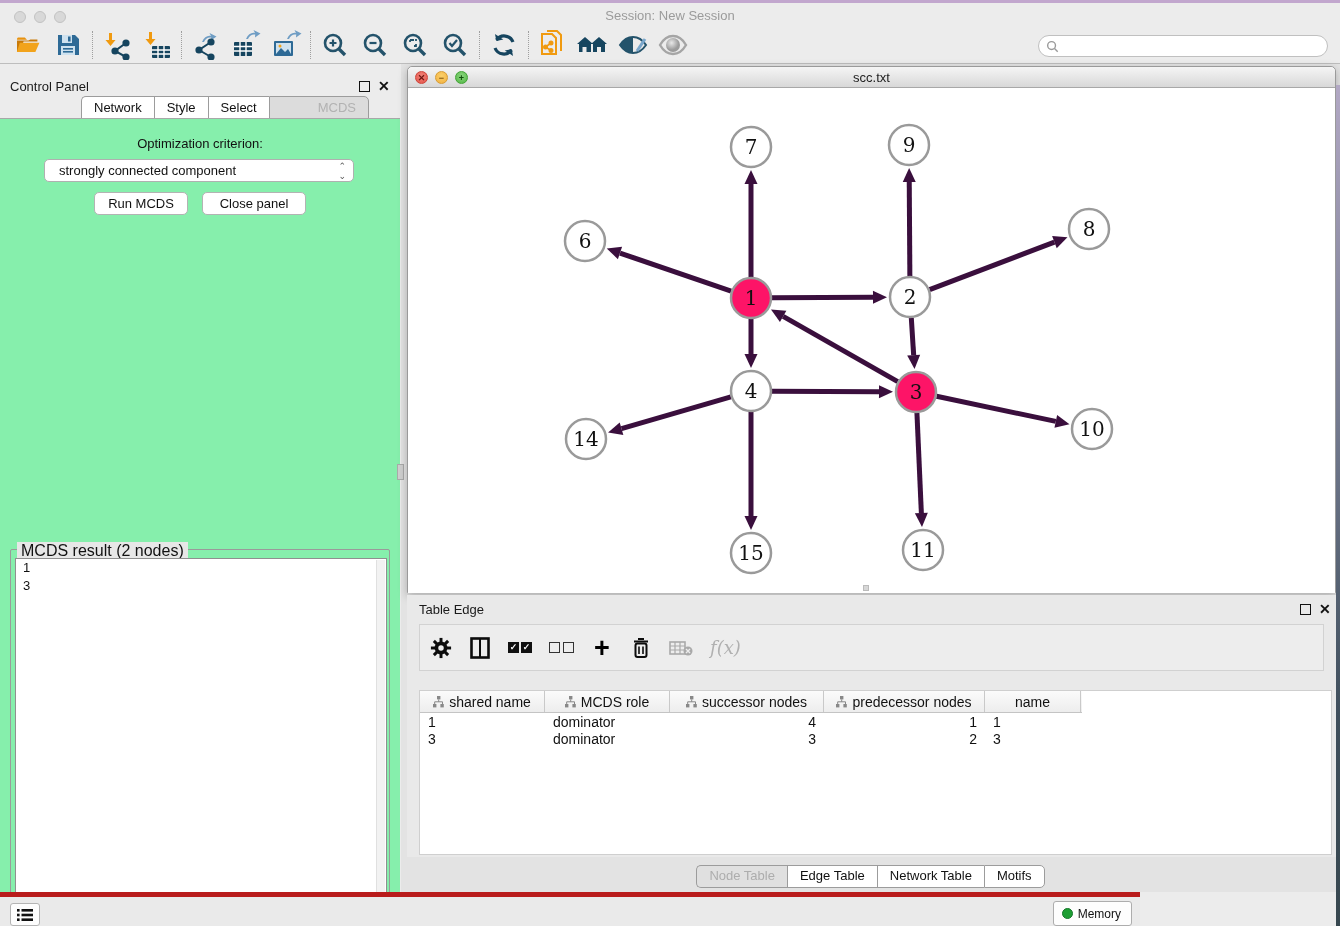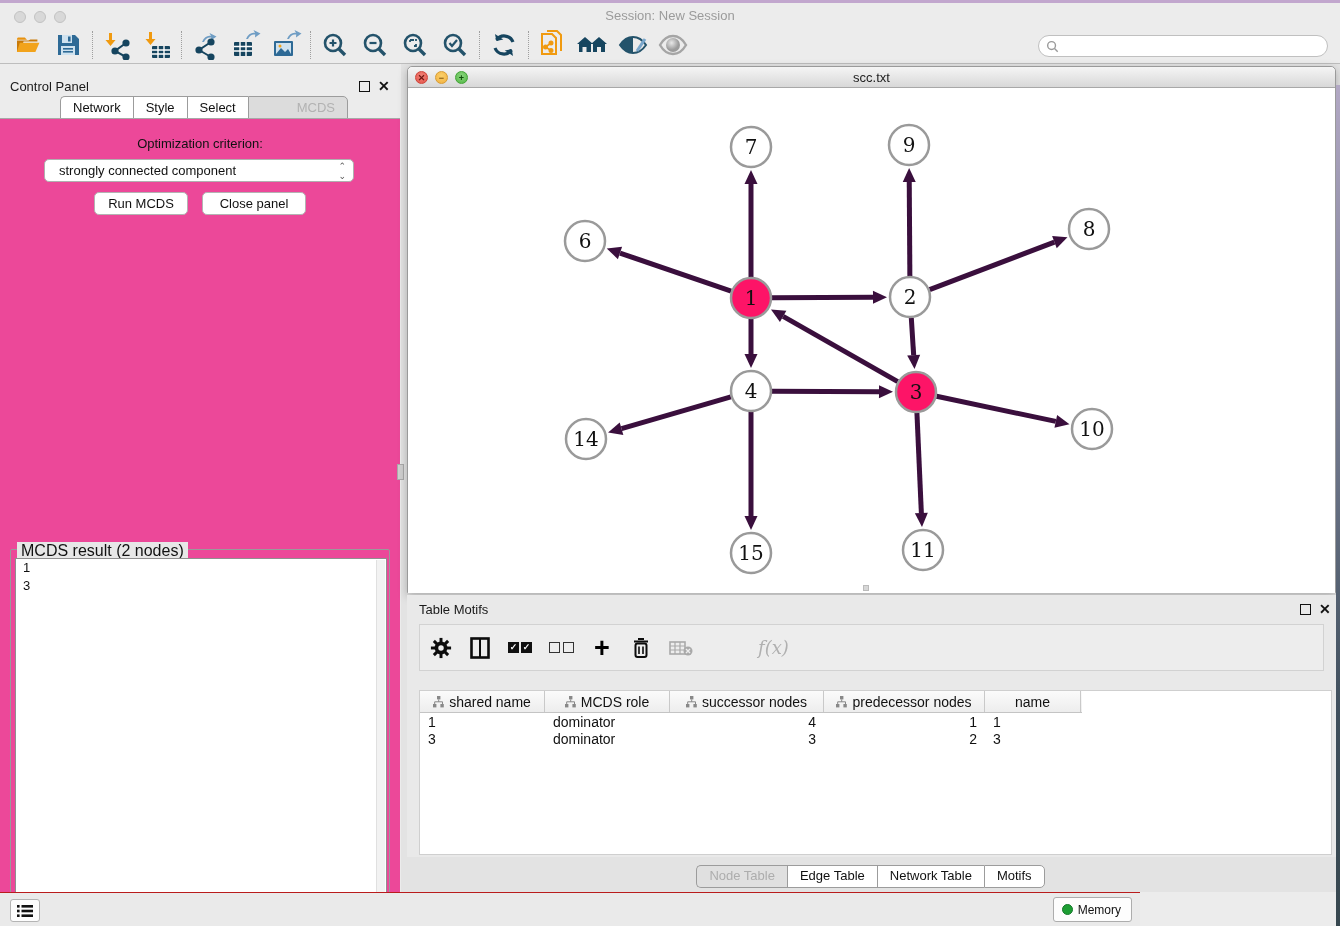--- a/index.html
+++ b/index.html
@@ -20,26 +20,26 @@
   .tsep { width:1px; height:28px; border-left:1px dotted #9f9f9f; margin:0 4px; }
   .searchbox { position:absolute; right:12px; top:8px; width:290px; height:22px; background:#fff; border:1px solid #c0c0c0; border-radius:12px; display:flex; align-items:center; padding-left:7px; gap:4px; }
   .searchbox input { border:none; outline:none; flex:1; font-size:12px; background:transparent; font-family:"Liberation Sans",sans-serif; }
 
   
   .control-panel { left:0; top:64px; width:400px; height:828px; background:#ececec; }
   .cp-header { position:absolute; left:0; top:10px; width:100%; height:24px; }
   .panel-title { font-size:13px; color:#1a1a1a; position:absolute; left:10px; top:5px; }
   .float-icon { position:absolute; width:11px; height:11px; border:1.6px solid #111; top:7px; }
   .close-icon { position:absolute; top:4px; font-size:14px; font-weight:bold; color:#111; line-height:16px; }
-  .cp-tabs { position:absolute; left:60px; top:32px; display:flex; }
+  .cp-tabs { position:absolute; left:81px; top:32px; display:flex; }
   .tab { font-size:13px; padding:3px 12px 4px; background:#fff; border:1px solid #9c9c9c; border-right:none; color:#111; }
   .tab:first-child { border-radius:5px 0 0 0; }
   .tab:last-child { border-right:1px solid #9c9c9c; border-radius:0 5px 0 0;padding-left:48px; }
   .tab.active { background:#dcdcdc; color:#b2b2b2; }
-  .cp-body { position:absolute; left:0px; top:54px; width:400px; height:774px; background:#ec4899; border-top:1px solid #a8a8a8; }
+  .cp-body { position:absolute; left:0px; top:54px; width:400px; height:774px; background:#86efac; border-top:1px solid #a8a8a8; }
   .opt-label { position:absolute; left:0; top:17px; width:100%; text-align:center; font-size:13px; color:#111; }
   .combo { position:absolute; left:44px; top:40px; width:310px; height:23px; background:#fff; border:1px solid #b0b0b0; border-radius:5px; font-size:13px; display:flex; align-items:center; padding-left:14px; color:#111; }
   .combo .stepper { position:absolute; right:7px; top:1px; color:#555; font-size:9px; line-height:10px; text-align:center; }
   .mac-btn { position:absolute; height:23px; background:#fff; border:1px solid #b3b3b3; border-radius:5px; font-size:13px; color:#111; display:flex; align-items:center; justify-content:center; font-family:"Liberation Sans",sans-serif; }
   .groupbox { position:absolute; left:10px; top:430px; width:380px; height:380px; border:1px solid #9a9a9a; border-radius:2px; }
   .groupbox .legend { position:absolute; left:6px; top:-8px; background:#e7e7e7; padding:0 4px; font-size:16px; color:#111; }
   .result-list { position:absolute; left:4px; top:8px; width:372px; height:368px; background:#fff; border:1px solid #8f8f8f; font-size:13px; color:#111; }
   .result-list .item { padding:1px 0 1px 7px; line-height:16px; }
   .vscroll-track { position:absolute; right:1px; top:1px; width:9px; height:366px; background:#f2f2f2; border-left:1px solid #e0e0e0; }
 
@@ -60,37 +60,37 @@
   .resize-grip { position:absolute; left:455px; bottom:1px; width:6px; height:6px; background:#d7d7d7; border:1px solid #bbb; }
 
   
   .table-panel { position:absolute; left:6px; top:531px; width:929px; height:262px; background:#e9e9e9; }
   .tp-toolbar { position:absolute; left:12px; top:29px; width:905px; height:47px; background:#ededed; border:1px solid #d2d2d2; display:flex; align-items:center; padding-left:10px; gap:17px; }
   .tp-ibtn { display:flex; align-items:center; justify-content:center; min-width:22px; height:28px; }
   .chk { width:11px; height:11px; display:inline-block; }
   .chk.filled { background:#111; color:#fff; font-size:9px; line-height:11px; text-align:center; font-weight:bold; }
   .chk.empty { border:1.7px solid #333; background:transparent; }
   .plus-glyph { font-size:27px; font-weight:bold; color:#000; line-height:20px; }
-  .fx { font-family:"DejaVu Serif",serif; font-style:italic; font-size:18px; color:#b0b0b0;margin-left:48px; }
+  .fx { font-family:"DejaVu Serif",serif; font-style:italic; font-size:18px; color:#b0b0b0; }
   .tp-table { position:absolute; left:12px; top:95px; width:913px; height:165px; background:#fff; border:1px solid #cfcfcf; font-size:14px; }
   .thead { display:flex; height:22px; background:linear-gradient(#fbfbfb,#ededed); border-bottom:1px solid #c4c4c4; width:662px; }
   .th { display:flex; align-items:center; justify-content:center; gap:5px; border-right:1px solid #c9c9c9; color:#111; }
   .trow { display:flex; height:17px; align-items:center; width:662px; }
   .td { padding:0 8px; overflow:hidden; white-space:nowrap; color:#111; }
   .num { text-align:right; }
 
   
   .bottom-tabs { position:absolute; left:0; top:801px; width:939px; display:flex; justify-content:center; }
   .btab { font-size:13px; padding:2px 12px 4px; border:1px solid #9c9c9c; border-right:none; background:#fff; color:#111; }
   .btab:first-child { border-radius:5px 0 0 5px; }
   .btab:last-child { border-right:1px solid #9c9c9c; border-radius:0 5px 5px 0; }
   .btab.active { background:#e0e0e0; color:#adadad; }
 
   
-  .statusbar { left:0; top:892px; width:1140px; height:34px; background:#eaeaea; border-top:1px solid #b91c1c; }
+  .statusbar { left:0; top:892px; width:1140px; height:34px; background:#eaeaea; border-top:5px solid #b91c1c; }
   .sb-left-btn { position:absolute; left:10px; top:6px; width:30px; height:23px; background:#fdfdfd; border:1px solid #b4b4b4; border-radius:3px; display:flex; align-items:center; justify-content:center; }
   .memory-btn { position:absolute; right:8px; top:4px; height:25px; padding:0 10px 0 8px; background:#fdfdfd; border:1px solid #adadad; border-radius:3px; display:flex; align-items:center; gap:5px; font-size:12px; color:#111; }
   .mem-dot { width:11px; height:11px; border-radius:50%; background:#1d9e33; border:1px solid #14782a; }
 
   .sort-mini { width:11px; height:12px; }
 </style>
 </head>
 <body>
 
 <div class="abs desktop-strip-top"></div>
@@ -365,21 +365,21 @@
           <circle cx="343" cy="465" r="20" fill="#ffffff" stroke="#9a9a9a" stroke-width="2.5"></circle>
           <text x="343" y="465" text-anchor="middle" dominant-baseline="central" font-family="&quot;DejaVu Serif&quot;,serif" font-size="20" fill="#111111">15</text>
           <circle cx="515" cy="462" r="20" fill="#ffffff" stroke="#9a9a9a" stroke-width="2.5"></circle>
           <text x="515" y="462" text-anchor="middle" dominant-baseline="central" font-family="&quot;DejaVu Serif&quot;,serif" font-size="20" fill="#111111">11</text>
         </svg>
     </div>
     <div class="resize-grip"></div>
   </div>
 
   <div class="table-panel">
-    <span class="panel-title" style="left:12px; top:7px;">Table Motifs</span>
+    <span class="panel-title" style="left:12px; top:7px;">Table Edge</span>
     <span class="float-icon" style="left:893px; top:9px;"></span>
     <span class="close-icon" style="left:912px; top:6px;">✕</span>
 
     <div class="tp-toolbar">
       <span class="tp-ibtn">
         <svg width="22" height="22" viewBox="0 0 24 24">
           <g fill="#0c0c0c">
             <rect x="10.4" y="1" width="3.2" height="5"></rect>
               <rect x="10.4" y="18" width="3.2" height="5"></rect>
             <rect x="1" y="10.4" width="5" height="3.2"></rect>

